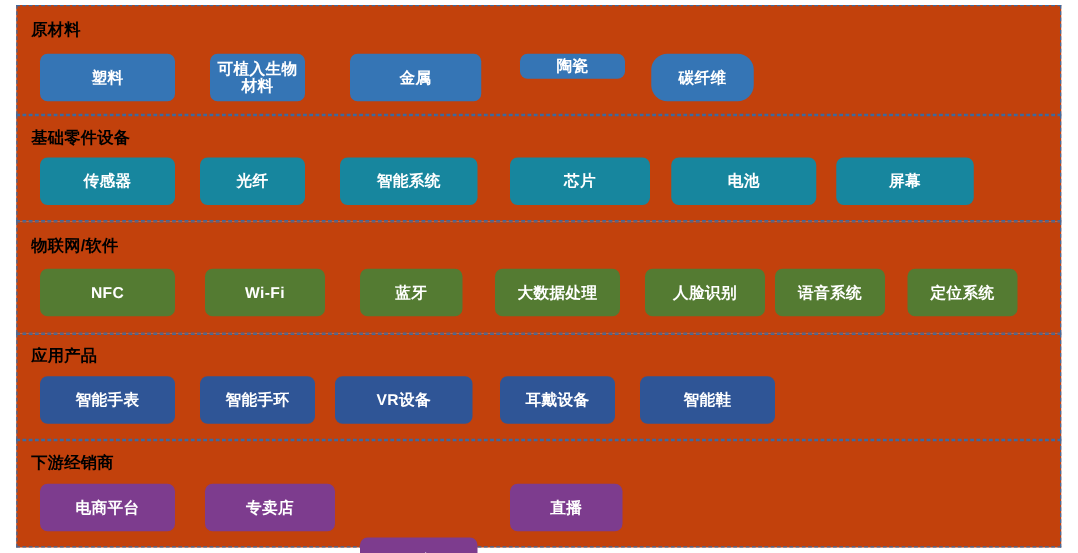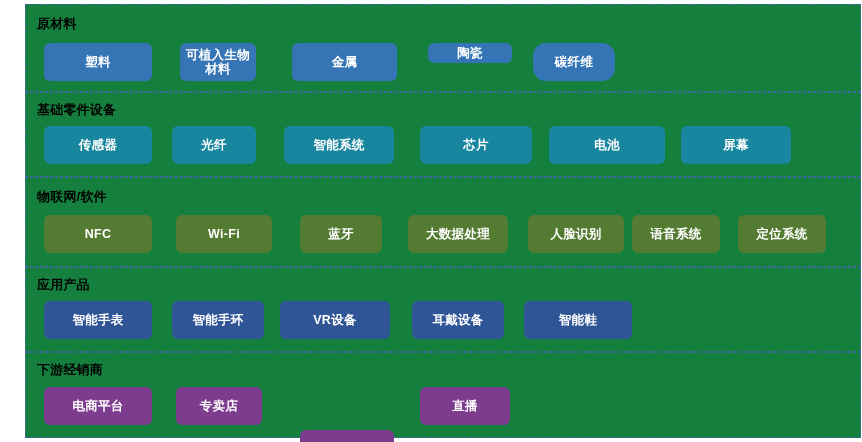--- a/index.html
+++ b/index.html
@@ -16,25 +16,25 @@
   #diagram {
     position: absolute;
     left: 13px;
     top: 4px;
     width: 836px;
     height: 434px;
     box-sizing: border-box;
   }
   .tier {
     position: absolute;
-    left: 12px;
+    left: 0;
     width: 836px;
     box-sizing: border-box;
     border: 1px dashed #3C6AA0;
-    background: #15803d;
+    background: #c2410c;
   }
   .tier-title {
     position: absolute;
     left: 11px;
     font-size: 13px;
     font-weight: bold;
     color: #000000;
     letter-spacing: 0.2px;
     white-space: nowrap;
   }
@@ -94,17 +94,17 @@
       <div class="tier-title" style="top: 8px;">应用产品</div>
       <div class="node c-navy" style="left: 18px; top: 33px; width: 108px; height: 38px;">智能手表</div>
       <div class="node c-navy" style="left: 146px; top: 33px; width: 92px; height: 38px;">智能手环</div>
       <div class="node c-navy" style="left: 254px; top: 33px; width: 110px; height: 38px;">VR设备</div>
       <div class="node c-navy" style="left: 386px; top: 33px; width: 92px; height: 38px;">耳戴设备</div>
       <div class="node c-navy" style="left: 498px; top: 33px; width: 108px; height: 38px;">智能鞋</div>
     </div>
     <div class="tier" style="top: 348px; height: 86px;">
       <div class="tier-title" style="top: 8px;">下游经销商</div>
       <div class="node c-purple" style="left: 18px; top: 34px; width: 108px; height: 38px;">电商平台</div>
-      <div class="node c-purple" style="left: 150px; top: 34px; width: 86px; height: 38px;">专卖店</div>
+      <div class="node c-purple" style="left: 150px; top: 34px; width: 104px; height: 38px;">专卖店</div>
       <div class="node c-purple" style="left: 274px; top: 34px; width: 94px; height: 38px; margin-top: 43px;">微商</div>
       <div class="node c-purple" style="left: 394px; top: 34px; width: 90px; height: 38px;">直播</div>
     </div>
   </div>
 
 </body></html>

